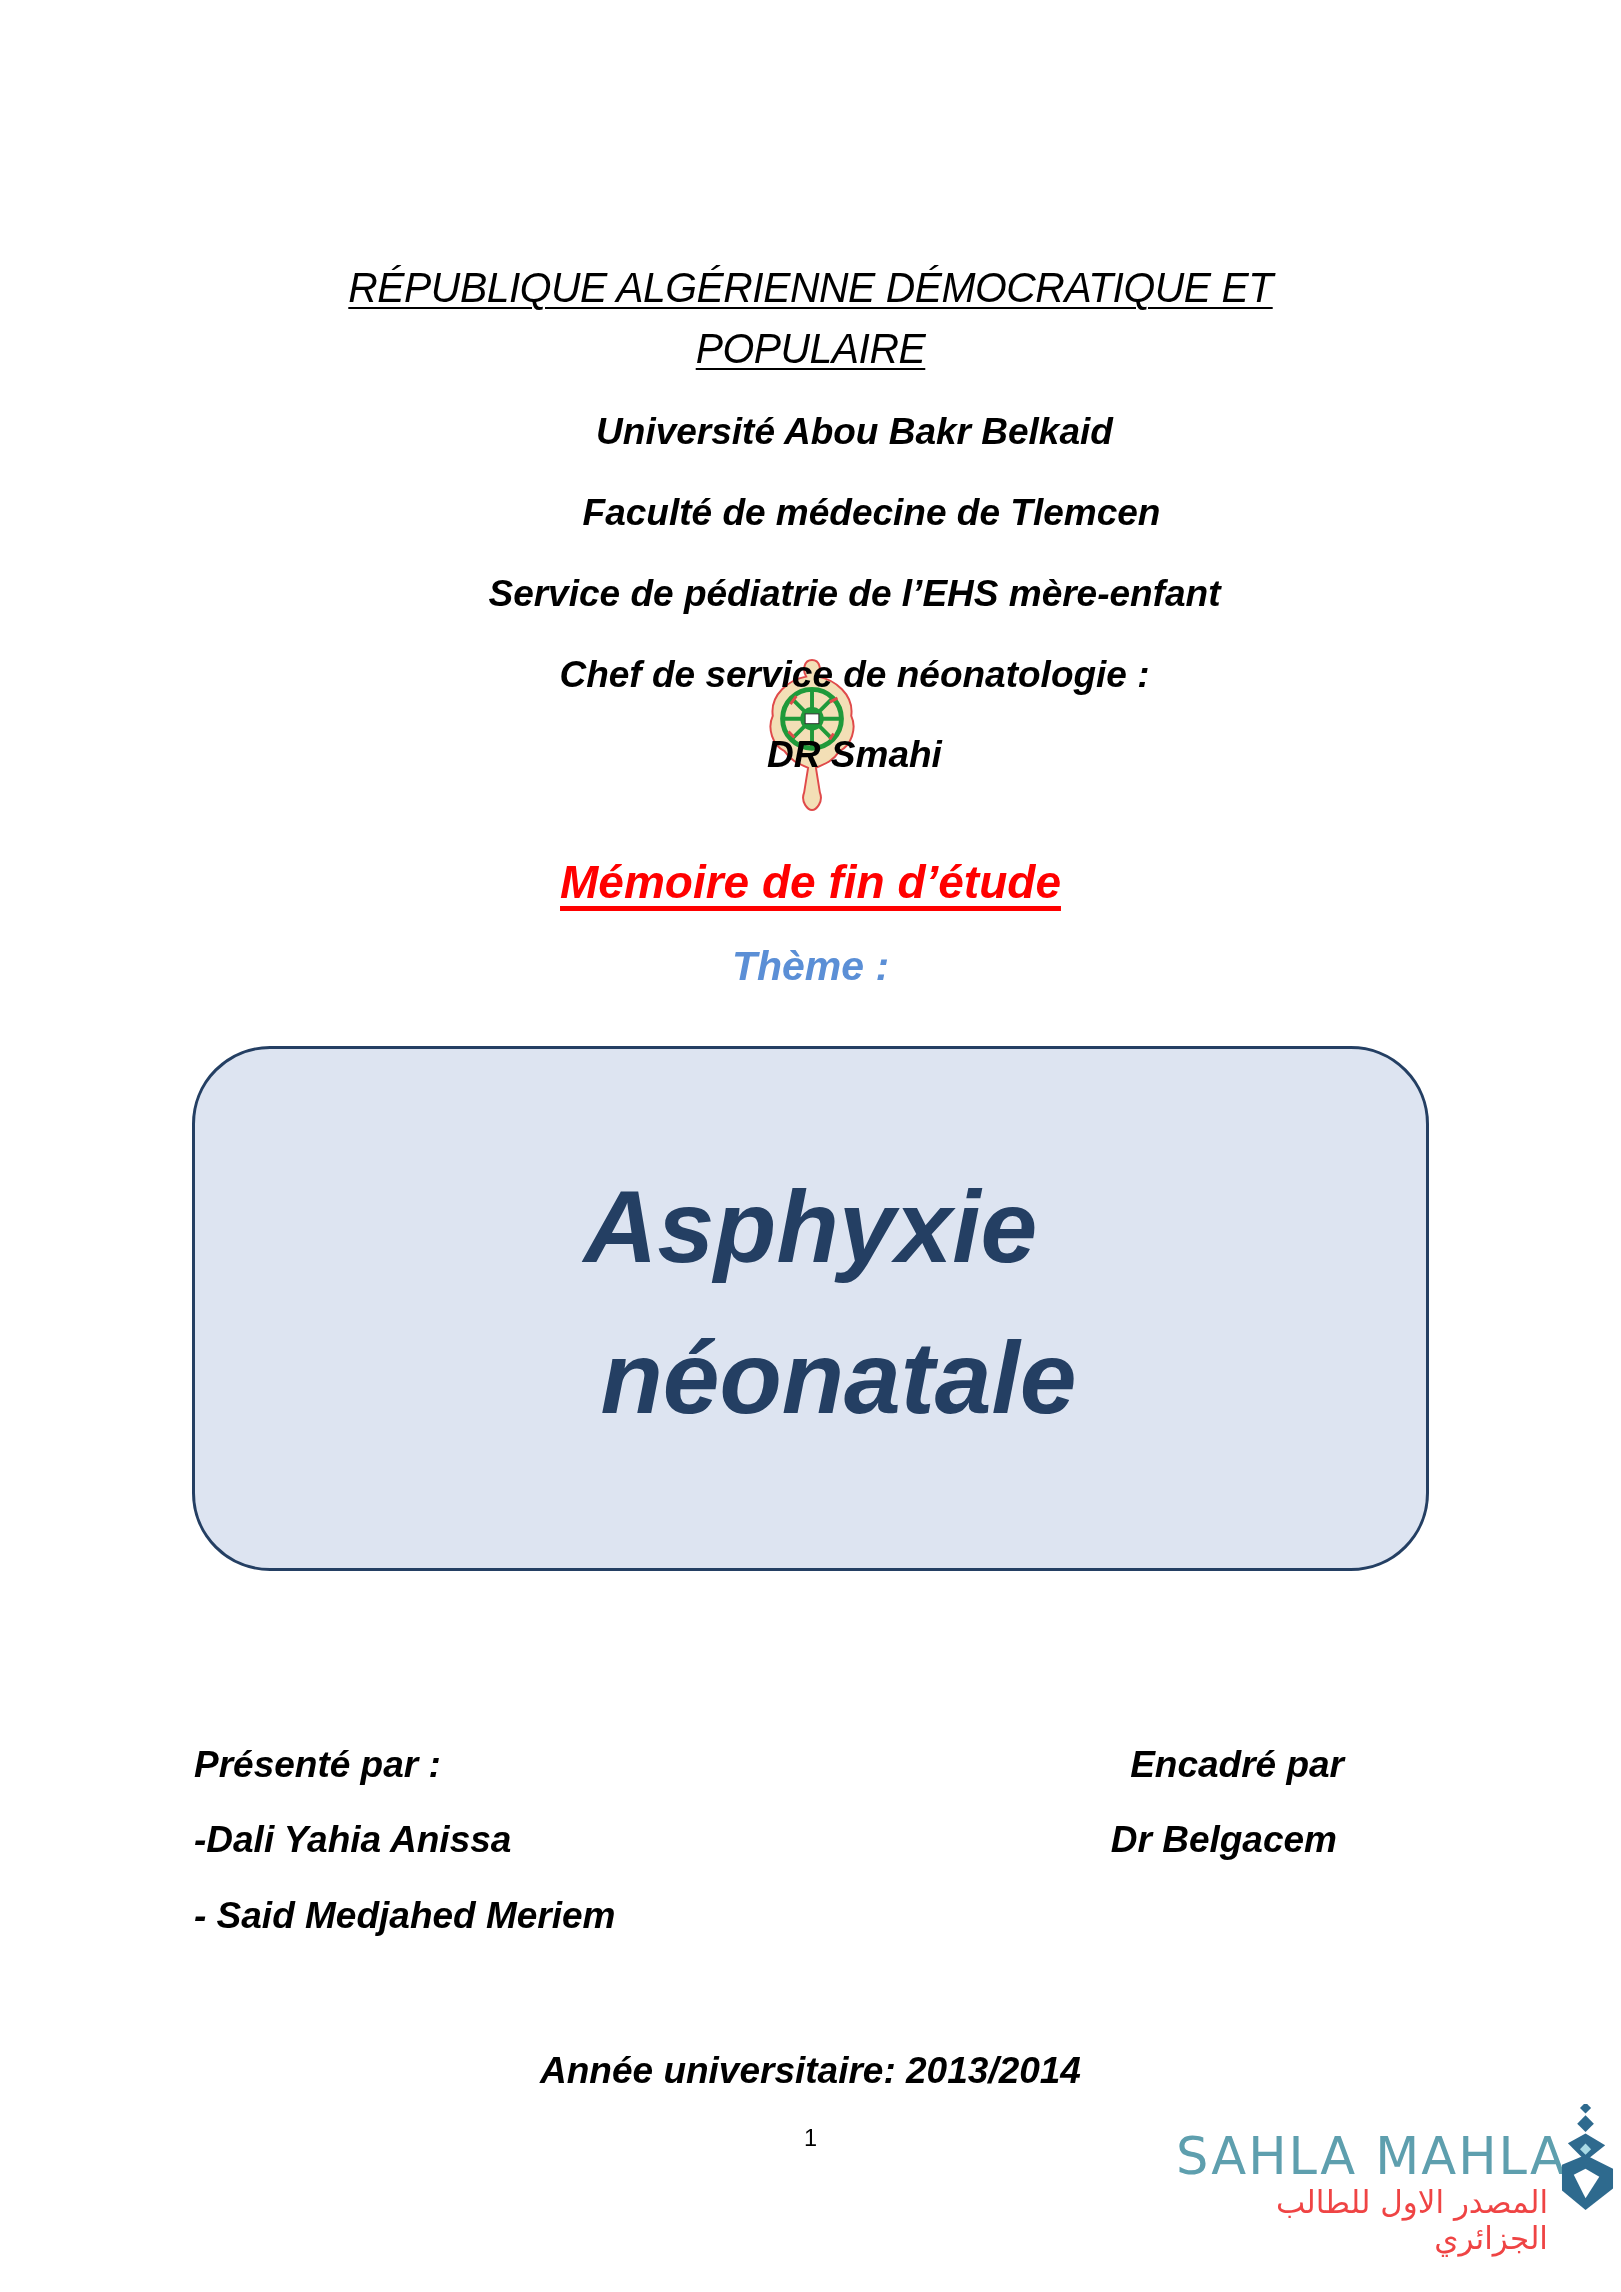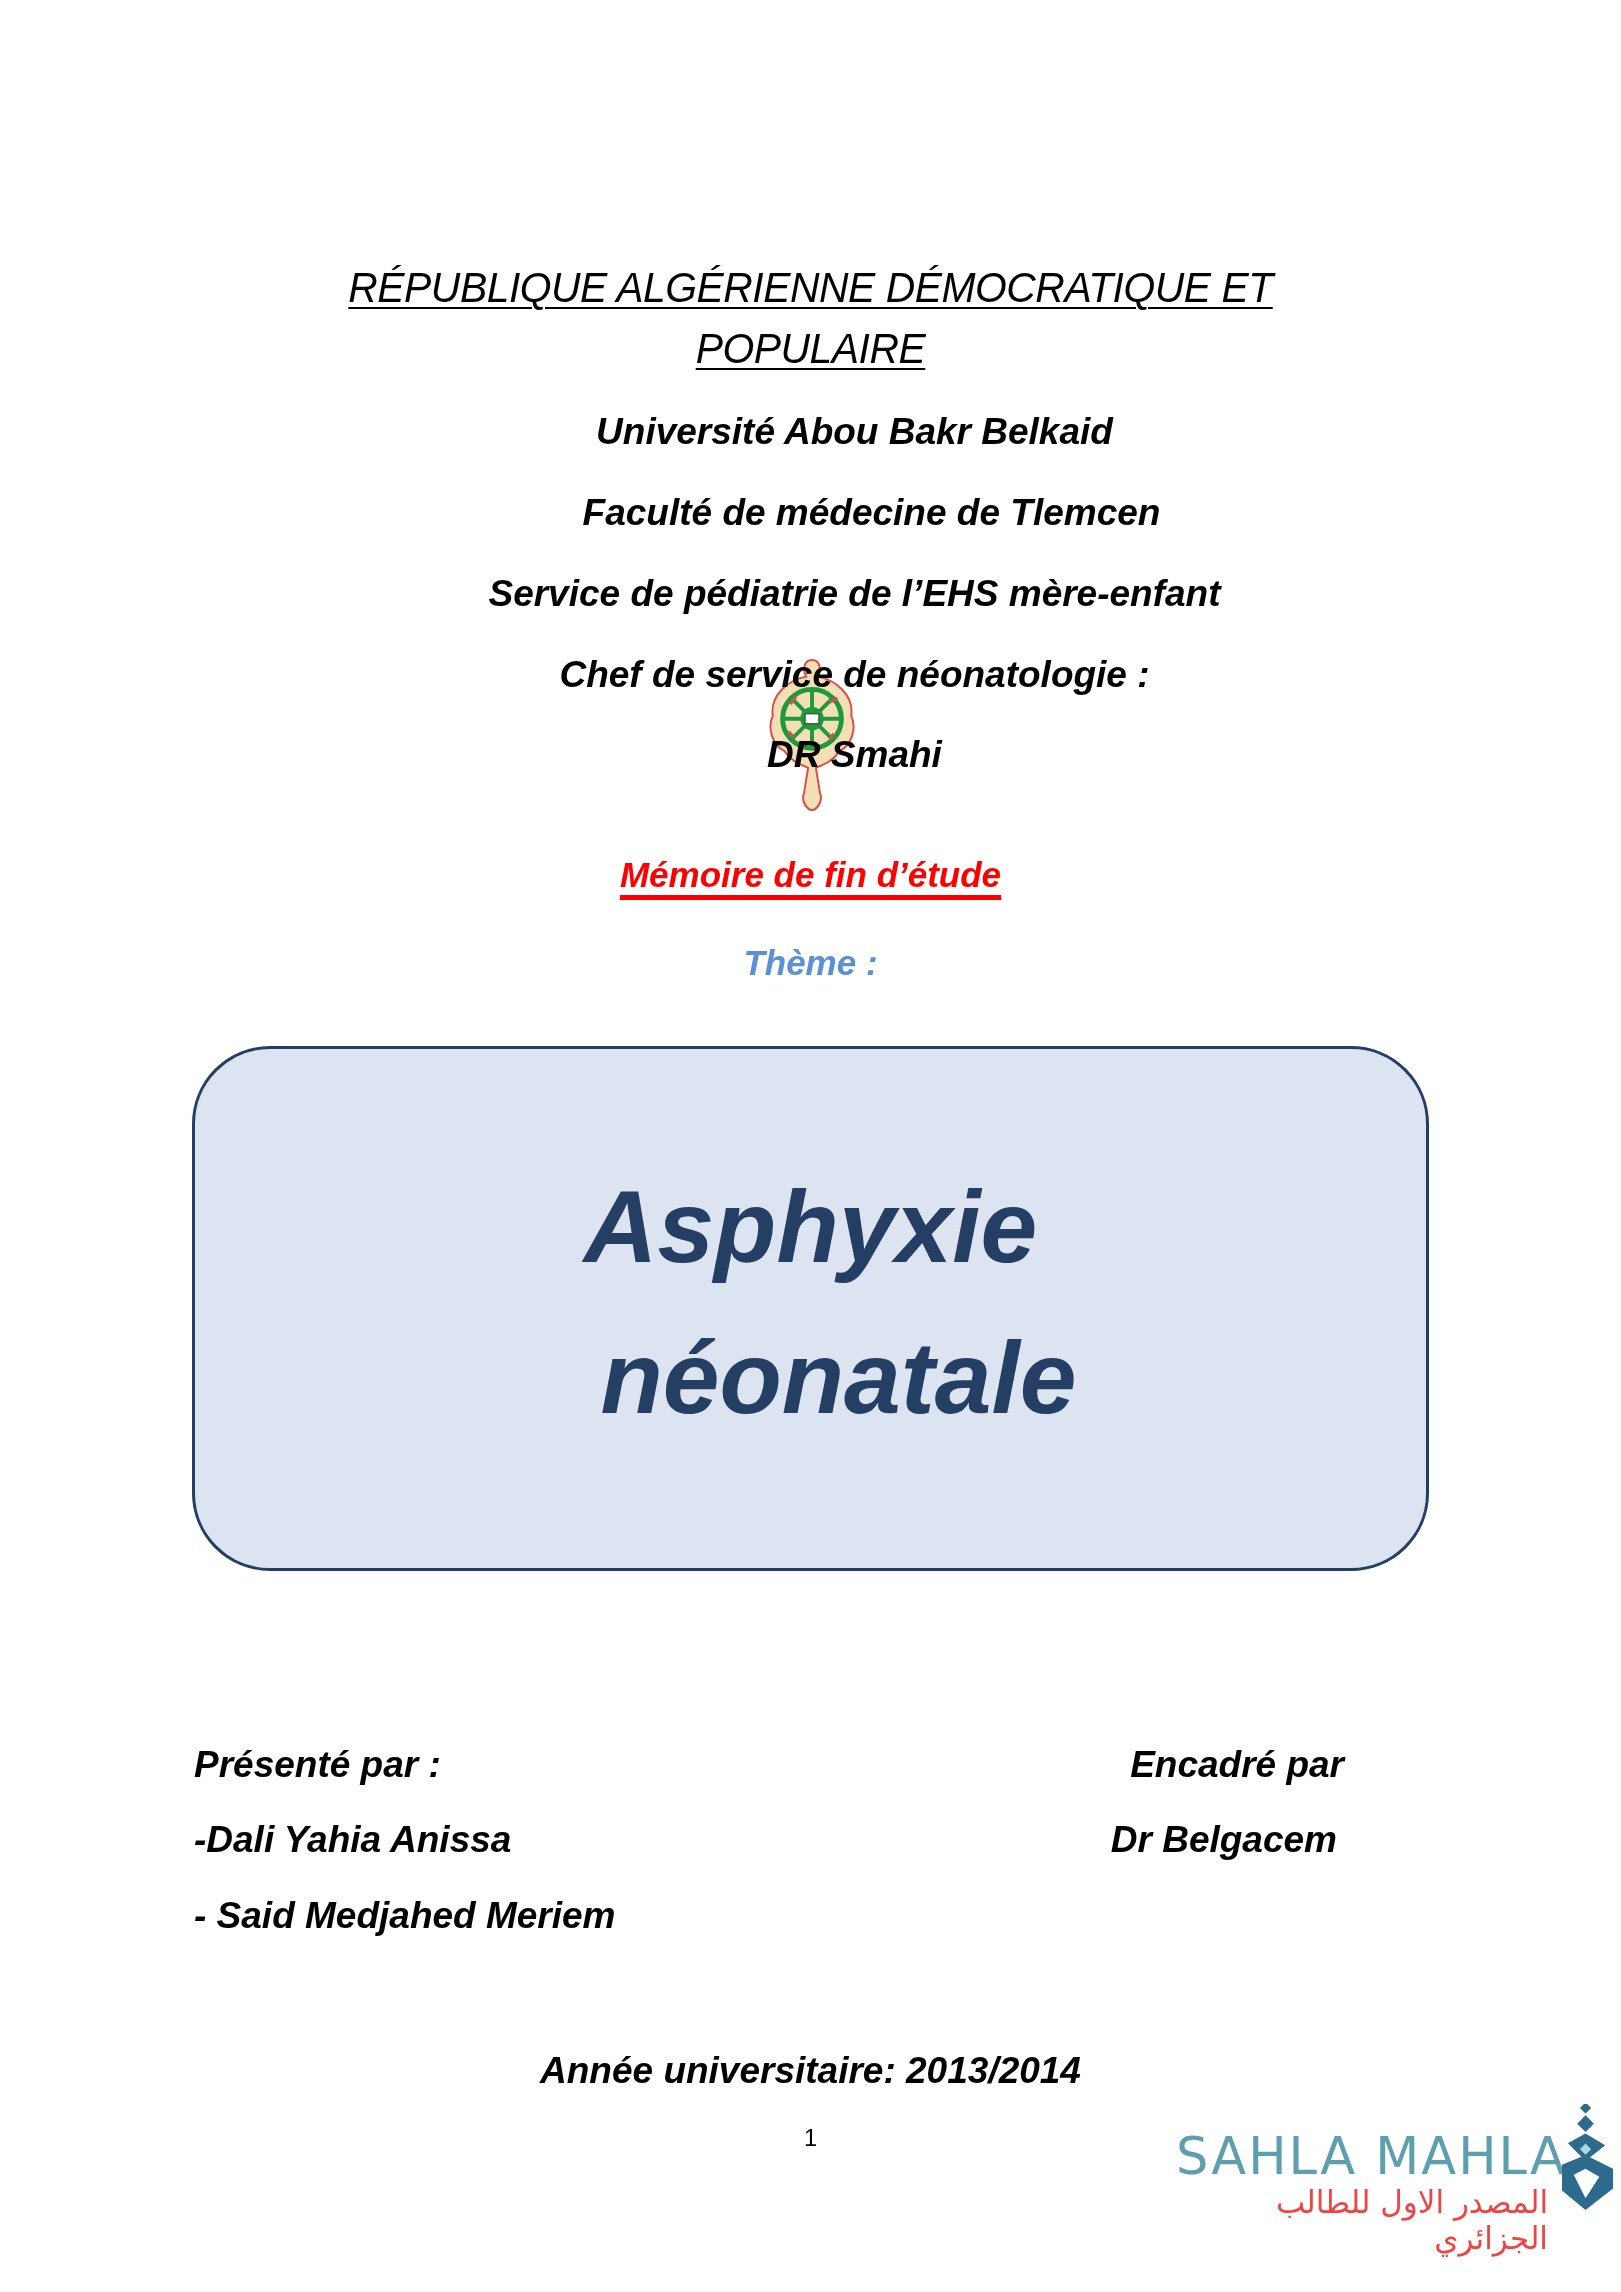--- a/index.html
+++ b/index.html
@@ -4,23 +4,23 @@
 <style>
   html, body { margin: 0; padding: 0; background: #ffffff; }
   body { width: 1621px; height: 2293px; position: relative; overflow: hidden;
          font-family: "Liberation Sans", sans-serif; color: #000; }
   .abs { position: absolute; }
   .center { left: 0; width: 1621px; text-align: center; }
   .rep { font-style: italic; text-decoration: underline; text-decoration-thickness: 2px;
          text-underline-offset: 4.9px; font-size: 43px; line-height: 61px; letter-spacing: -0.5px;
          transform: scaleX(0.95); }
   .hdr { font-weight: bold; font-style: italic; font-size: 37px; line-height: 43px; padding-left: 44px; }
-  .memoire { font-weight: bold; font-style: italic; font-size: 35px; color: #ff0000;
+  .memoire { font-weight: bold; font-style: italic; font-size: 46px; color: #ff0000;
              text-decoration: underline; text-decoration-thickness: 4.9px; text-underline-offset: 7.8px; }
-  .theme { font-weight: bold; font-style: italic; font-size: 35px; color: #5b8fd6; }
+  .theme { font-weight: bold; font-style: italic; font-size: 41px; color: #5b8fd6; }
   .box { left: 192px; top: 1046px; width: 1237px; height: 525px; background: #dde4f1;
          border: 3.9px solid #243f63; border-radius: 78px; box-sizing: border-box; }
   .box-title { font-weight: bold; font-style: italic; font-size: 102px; color: #243f63;
                line-height: 153px; text-align: center; position: absolute; left: 0; width: 100%; }
   .sig { font-weight: bold; font-style: italic; font-size: 37px; line-height: 43px; }
   .year { font-weight: bold; font-style: italic; font-size: 37px; }
   .pnum { font-size: 23.5px; }
   .logo-text { font-size: 51px; color: #5e9fae; letter-spacing: 2px; font-family: "DejaVu Sans", sans-serif; }
   .logo-ar { font-size: 31px; color: #ef4444; direction: rtl; font-family: "DejaVu Sans", sans-serif; }
 </style>

